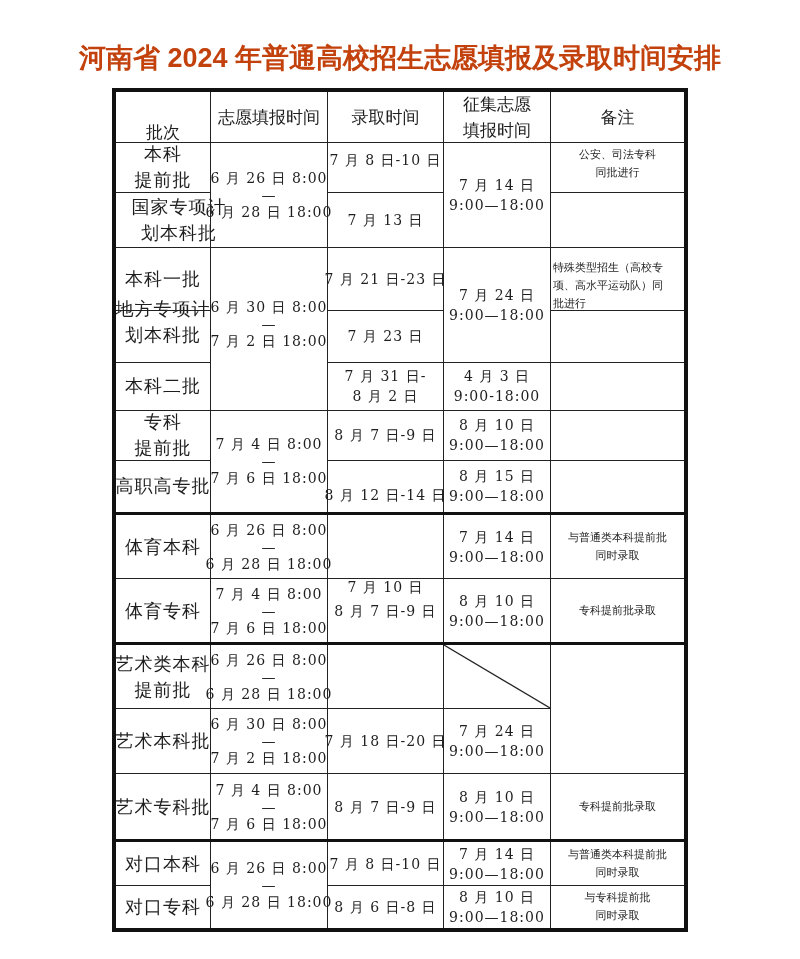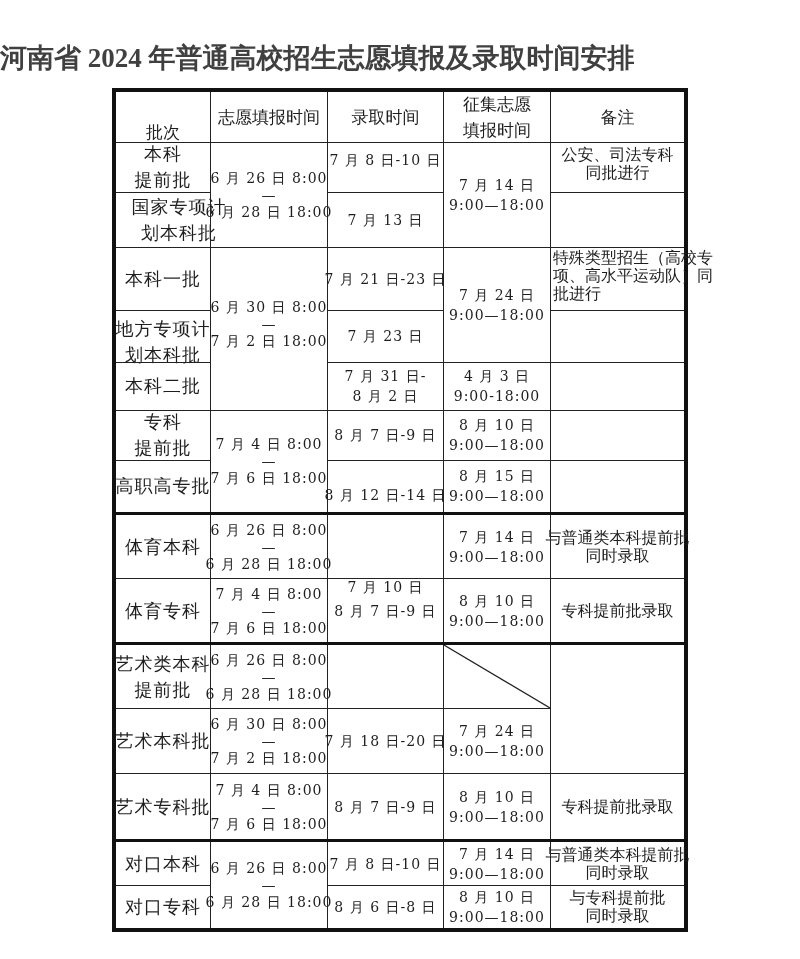--- a/index.html
+++ b/index.html
@@ -13,26 +13,26 @@
     position: relative;
     overflow: hidden;
     font-family: "DejaVu Serif", "Liberation Serif", serif;
     color: #1a1a1a;
   }
   .title {
     position: absolute;
     left: 0;
     top: 40px;
     width: 800px;
-    text-align: left;
-    font-family: Liberation Serif, serif;
+    text-align: center;
+    font-family: Liberation Sans, sans-serif;
     font-weight: bold;
     font-size: 27px;
     letter-spacing: 0px;
-    color: #404040;
+    color: #c2410c;
   }
   .tbl-wrap {
     position: absolute;
     left: 112px;
     top: 88px;
     width: 576px;
     height: 844px;
     border: 4px solid #111;
     box-sizing: border-box;
   }
@@ -44,22 +44,22 @@
     justify-content: center;
     text-align: center;
     flex-direction: column;
     color: #1e1e1e;
   }
   .cell span { display: block; white-space: nowrap; }
   .hdr { font-size: 17px; line-height: 26px; }
   .batch { font-size: 18px; line-height: 26px; letter-spacing: 1px; }
   .time { font-size: 14px; line-height: 20px; letter-spacing: 1px; }
   .time .dash { line-height: 14px; }
-  .note { font-size: 16px; line-height: 18px; }
-  .note.left { align-items: flex-start; justify-content: flex-start; text-align: left; padding: 2px 2px; }
+  .note { font-size: 11px; line-height: 18px; }
+  .note.left { align-items: flex-start; justify-content: flex-start; text-align: left; padding: 12px 2px; }
   .hline { position: absolute; background: #222; height: 1px; }
   .hline.thick { height: 3px; background: #111; }
   .vline { position: absolute; background: #222; width: 1px; }
 </style>
 </head>
 <body>
 
 <div class="title">河南省 2024 年普通高校招生志愿填报及录取时间安排</div>
 
 <div class="tbl-wrap">
@@ -110,21 +110,21 @@
   <div class="cell note" style="left:435px;top:50px;width:133px;height:50px;justify-content:flex-start;padding-top:4px;">
     <span>公安、司法专科</span>
     <span>同批进行</span>
   </div>
   <div class="cell note" style="left:435px;top:100px;width:133px;height:55px;"></div>
 
   <div class="cell batch" style="left:0;top:155px;width:94px;height:63px;align-items:center;">
     <span>本科一批</span>
   </div>
 
-  <div class="cell batch" style="left:0;top:224px;width:94px;height:52px;">
+  <div class="cell batch" style="left:0;top:204px;width:94px;height:52px;">
     <span>地方专项计</span>
     <span>划本科批</span>
   </div>
 
   <div class="cell batch" style="left:0;top:270px;width:94px;height:48px;">
     <span>本科二批</span>
   </div>
 
   <div class="cell time" style="left:95px;top:155px;width:116px;height:163px;padding-bottom:10px;">
     <span>6 月 30 日 8:00</span>

